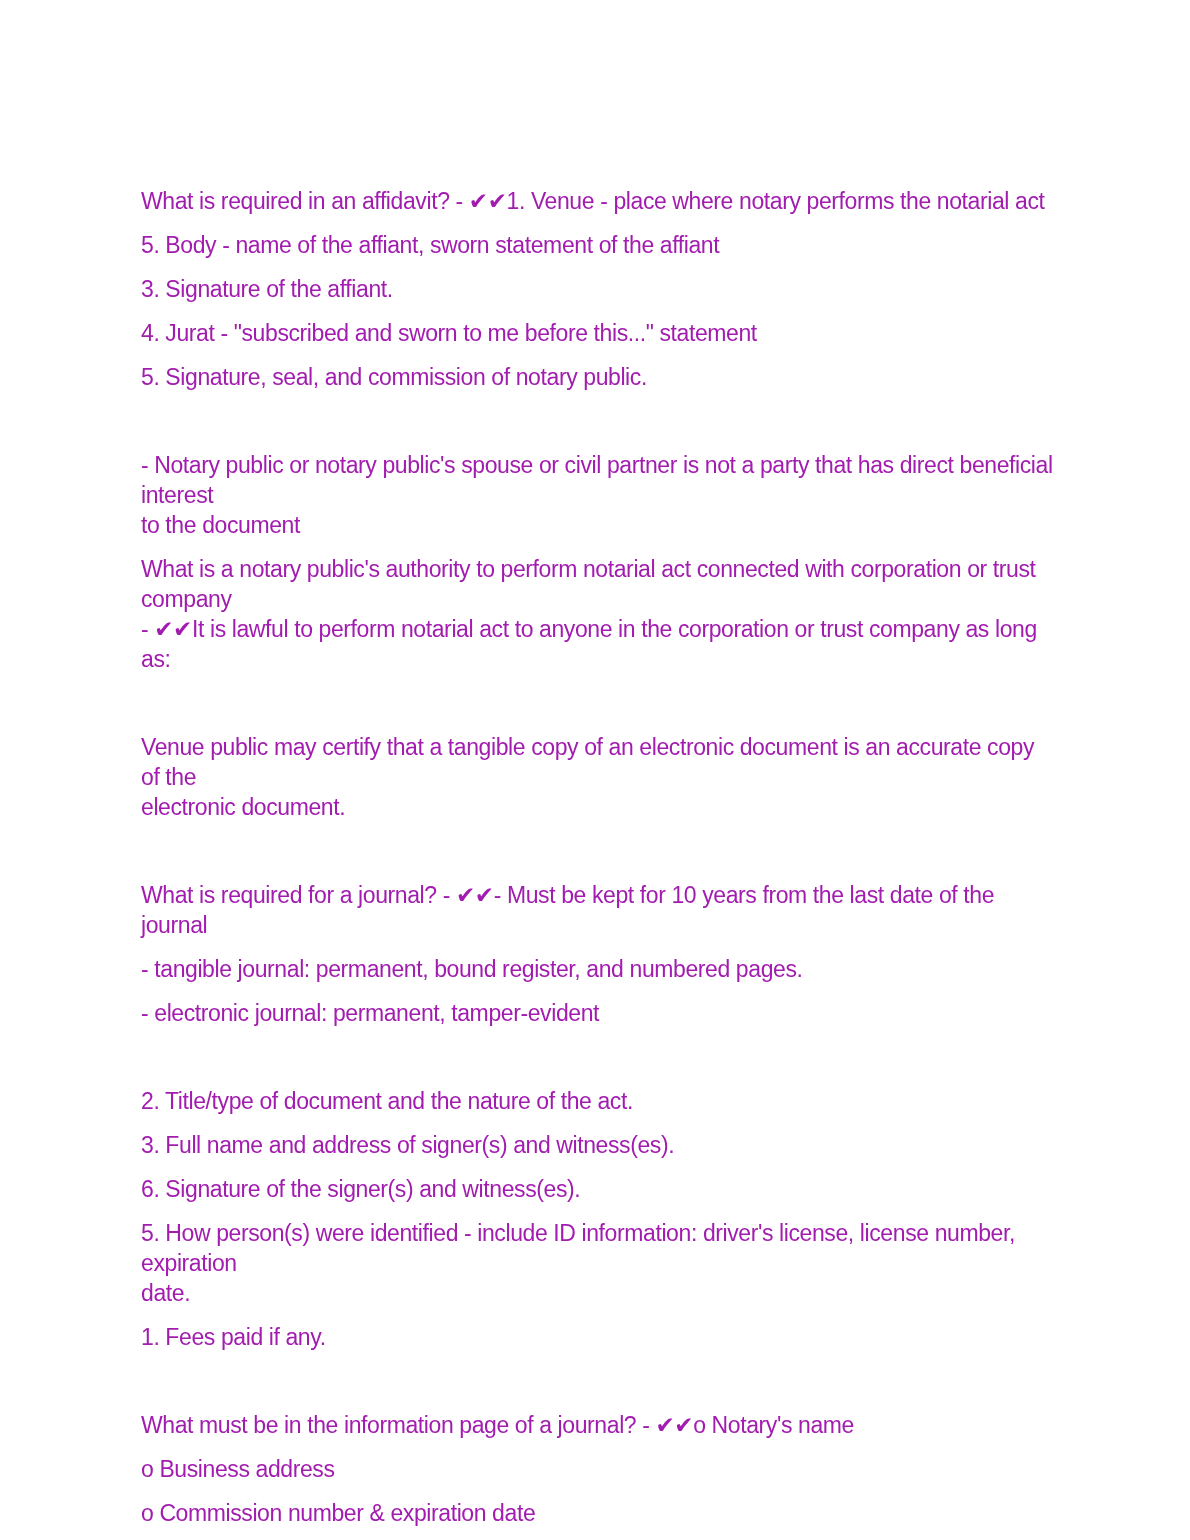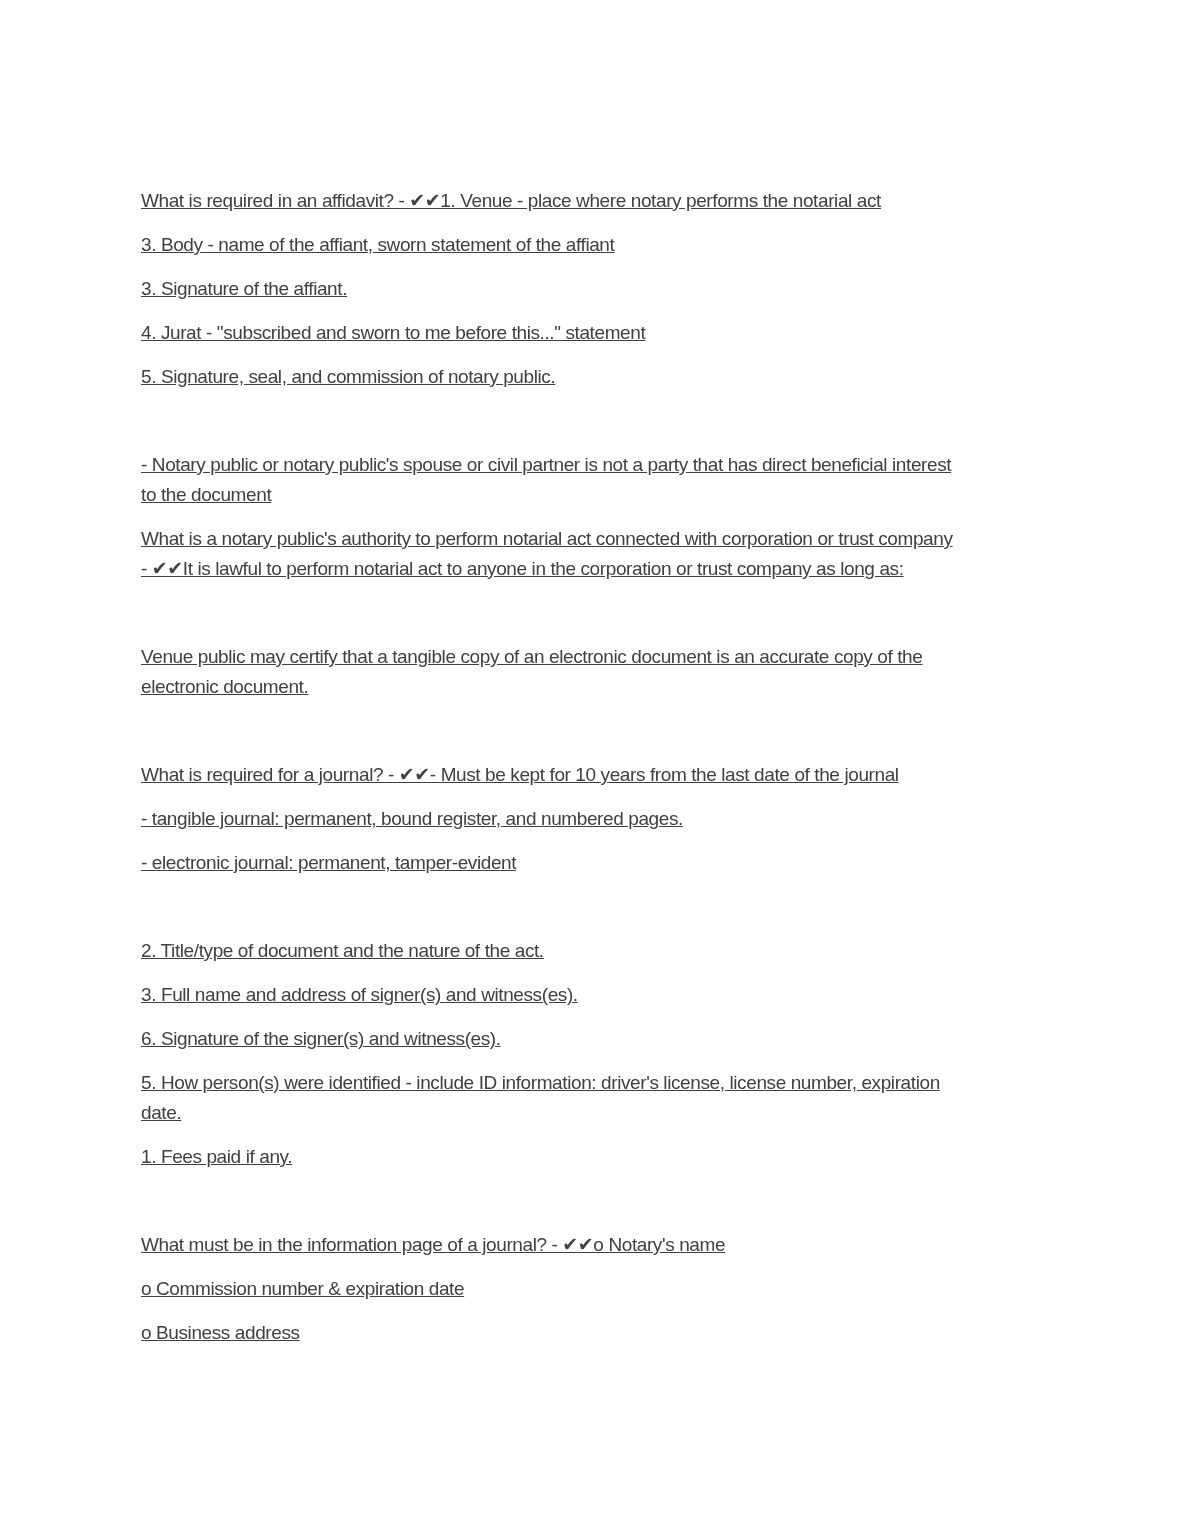--- a/index.html
+++ b/index.html
@@ -12,38 +12,37 @@
   }
   .page {
     position: relative;
     width: 1190px;
     height: 1540px;
     background: #ffffff;
     padding: 186px 135px 40px 141px;
     overflow: hidden;
   }
   .doc p {
-    font-size: 19px;
+    font-size: 23px;
     line-height: 30px;
     letter-spacing: -0.4px;
-    color: #404040;
+    color: #a21caf;
     margin: 0 0 14px 0;
     min-height: 30px;            
     white-space: pre-wrap;       
     font-weight: 400;
-    text-decoration: underline;
   }
 </style>
 </head>
 <body>
 
 <div class="page">
   <div class="doc">
     <p>What is required in an affidavit? - ✔✔1. Venue - place where notary performs the notarial act</p>
-    <p>3. Body - name of the affiant, sworn statement of the affiant</p>
+    <p>5. Body - name of the affiant, sworn statement of the affiant</p>
     <p>3. Signature of the affiant.</p>
     <p>4. Jurat - "subscribed and sworn to me before this..." statement</p>
     <p>5. Signature, seal, and commission of notary public.</p>
     <p></p>
     <p>- Notary public or notary public's spouse or civil partner is not a party that has direct beneficial interest
 to the document</p>
     <p>What is a notary public's authority to perform notarial act connected with corporation or trust company
 - ✔✔It is lawful to perform notarial act to anyone in the corporation or trust company as long as:</p>
     <p></p>
     <p>Venue public may certify that a tangible copy of an electronic document is an accurate copy of the
@@ -54,16 +53,16 @@
     <p>- electronic journal: permanent, tamper-evident</p>
     <p></p>
     <p>2. Title/type of document and the nature of the act.</p>
     <p>3. Full name and address of signer(s) and witness(es).</p>
     <p>6. Signature of the signer(s) and witness(es).</p>
     <p>5. How person(s) were identified - include ID information: driver's license, license number, expiration
 date.</p>
     <p>1. Fees paid if any.</p>
     <p></p>
     <p>What must be in the information page of a journal? - ✔✔o Notary's name</p>
+    <p>o Business address</p>
     <p>o Commission number &amp; expiration date</p>
-    <p>o Business address</p>
   </div>
 </div>
 
 </body></html>

